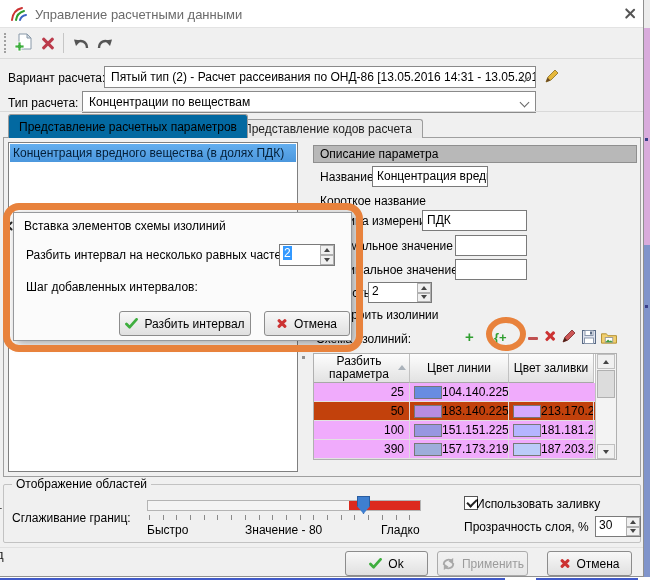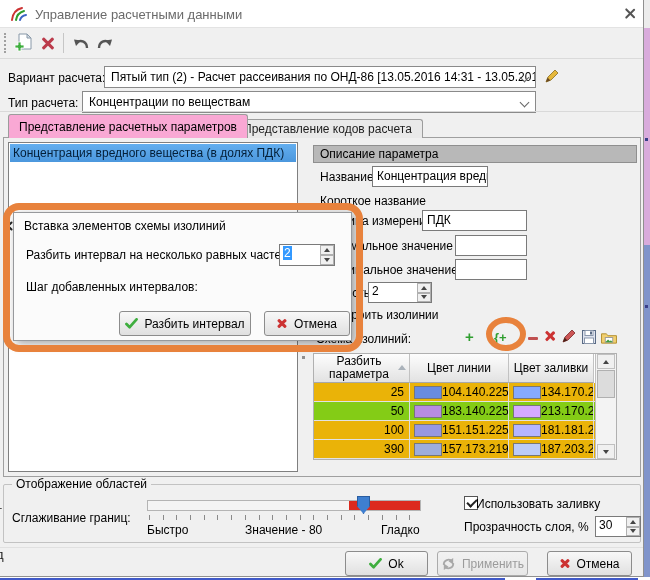--- a/index.html
+++ b/index.html
@@ -14,21 +14,21 @@
   .grip{width:0;height:20px;border-left:2px dotted #a0a0a0}
   .tbtn{display:flex;align-items:center;justify-content:center}
   .sep{width:1px;height:20px;background:#c6c6c6}
   .lbl{position:absolute;white-space:nowrap}
   .combo{position:absolute;background:#fff;border:1px solid #8a8a8a;line-height:20px;
     padding:0 20px 0 6px;overflow:hidden;white-space:nowrap}
   .chev{position:absolute;right:7px;top:7px;width:7px;height:7px;border-left:1px solid #666;
     border-bottom:1px solid #666;transform:rotate(-45deg)}
   .tab{position:absolute;border:1px solid #9c9c9c;border-bottom:none;border-radius:3px 3px 0 0;
     padding:0 10px;display:flex;align-items:center;white-space:nowrap}
-  .tab.active{background:#f9a8d4;height:24px;z-index:3}
+  .tab.active{background:#0369a1;height:24px;z-index:3}
   .tab.inactive{background:#e9e9e9;height:19px;z-index:2;color:#1d1d1d}
   .panel{border:1px solid #9f9f9f;background:#f0f0f0}
   .list{background:#fff;border:1px solid #7f7f7f}
   .sel-row{position:absolute;left:1px;top:1px;right:1px;height:18px;
     background:linear-gradient(#63aeef,#4b97dd);color:#041f38;padding:2px 0 0 3px;white-space:nowrap;overflow:hidden}
   .dot{position:absolute;width:3px;height:3px;background:#8f8f8f}
   .descbar{background:#b8b8b8;border:1px solid #8f8f8f;padding:1px 0 0 6px;color:#000}
   .ti{position:absolute;background:#fff;border:1px solid #7a7a7a;padding:2px 4px;
     overflow:hidden;white-space:nowrap}
   .cb{position:absolute;width:14px;height:14px;background:#fff;border:1px solid #555}
@@ -45,22 +45,22 @@
   .xmark::before,.xmark::after{content:"";position:absolute;left:50%;top:0;width:var(--w,2px);
     height:100%;background:currentColor;border-radius:1px}
   .xmark::before{transform:translateX(-50%) rotate(45deg)}
   .xmark::after{transform:translateX(-50%) rotate(-45deg)}
   .glyph{font-weight:bold;color:#2f9e2f}
   .minus{width:10px;height:3px;background:#c05050;border-radius:1px}
   .table{position:absolute;border:1px solid #b0b0b0;background:#fff}
   .thead{display:flex;height:29px}
   .th{display:flex;align-items:center;justify-content:center;text-align:center;line-height:13px;
     background:linear-gradient(#fdfdfd,#e2e2e2);border-right:1px solid #c2c2c2;border-bottom:1px solid #a8a8a8;position:relative}
-  .trow{display:flex;height:19px;border-bottom:1px solid #e2e2e2;background:#eab308}
-  .trow.alt{background:#84cc16}
+  .trow{display:flex;height:19px;border-bottom:1px solid #e2e2e2;background:#f0abfc}
+  .trow.alt{background:#c2410c}
   .tc{border-right:1px solid #dcdcdc;display:flex;align-items:center;overflow:hidden}
   .c1{width:96px;justify-content:flex-end;padding-right:5px}
   .c2{width:99px;padding:0 4px}
   .c3{width:85px;padding:0 4px}
   .swatch{width:28px;height:13px;border:1px solid #777;flex:0 0 auto}
   .swt{flex:1;text-align:right}
   .vsb{position:absolute;right:0;top:0;bottom:0;width:21px;background:#f3f3f3;border-left:1px solid #c0c0c0}
   .sbtn{position:absolute;left:1px;right:1px;height:15px;background:#f0f0f0;border:1px solid #c0c0c0;
     display:flex;align-items:center;justify-content:center}
   .sthumb{position:absolute;left:1px;right:1px;background:#dcdcdc;border:1px solid #b0b0b0}
@@ -254,24 +254,20 @@
           <span>Цвет заливки</span>
         </div>
       </div>
       <div>
           <div class="trow">
             <div class="tc c1">25</div>
             <div class="tc c2">
               <span class="swatch" style="background: rgb(104, 140, 225);"></span>
               <span class="swt">104.140.225</span>
             </div>
-            <div class="tc c3">
-              <span class="swatch" style="background: rgb(134, 170, 255);"></span>
-              <span class="swt">134.170.2</span>
-            </div>
           </div>
           <div class="trow alt">
             <div class="tc c1">50</div>
             <div class="tc c2">
               <span class="swatch" style="background: rgb(183, 140, 225);"></span>
               <span class="swt">183.140.225</span>
             </div>
             <div class="tc c3">
               <span class="swatch" style="background: rgb(213, 170, 255);"></span>
               <span class="swt">213.170.2</span>

